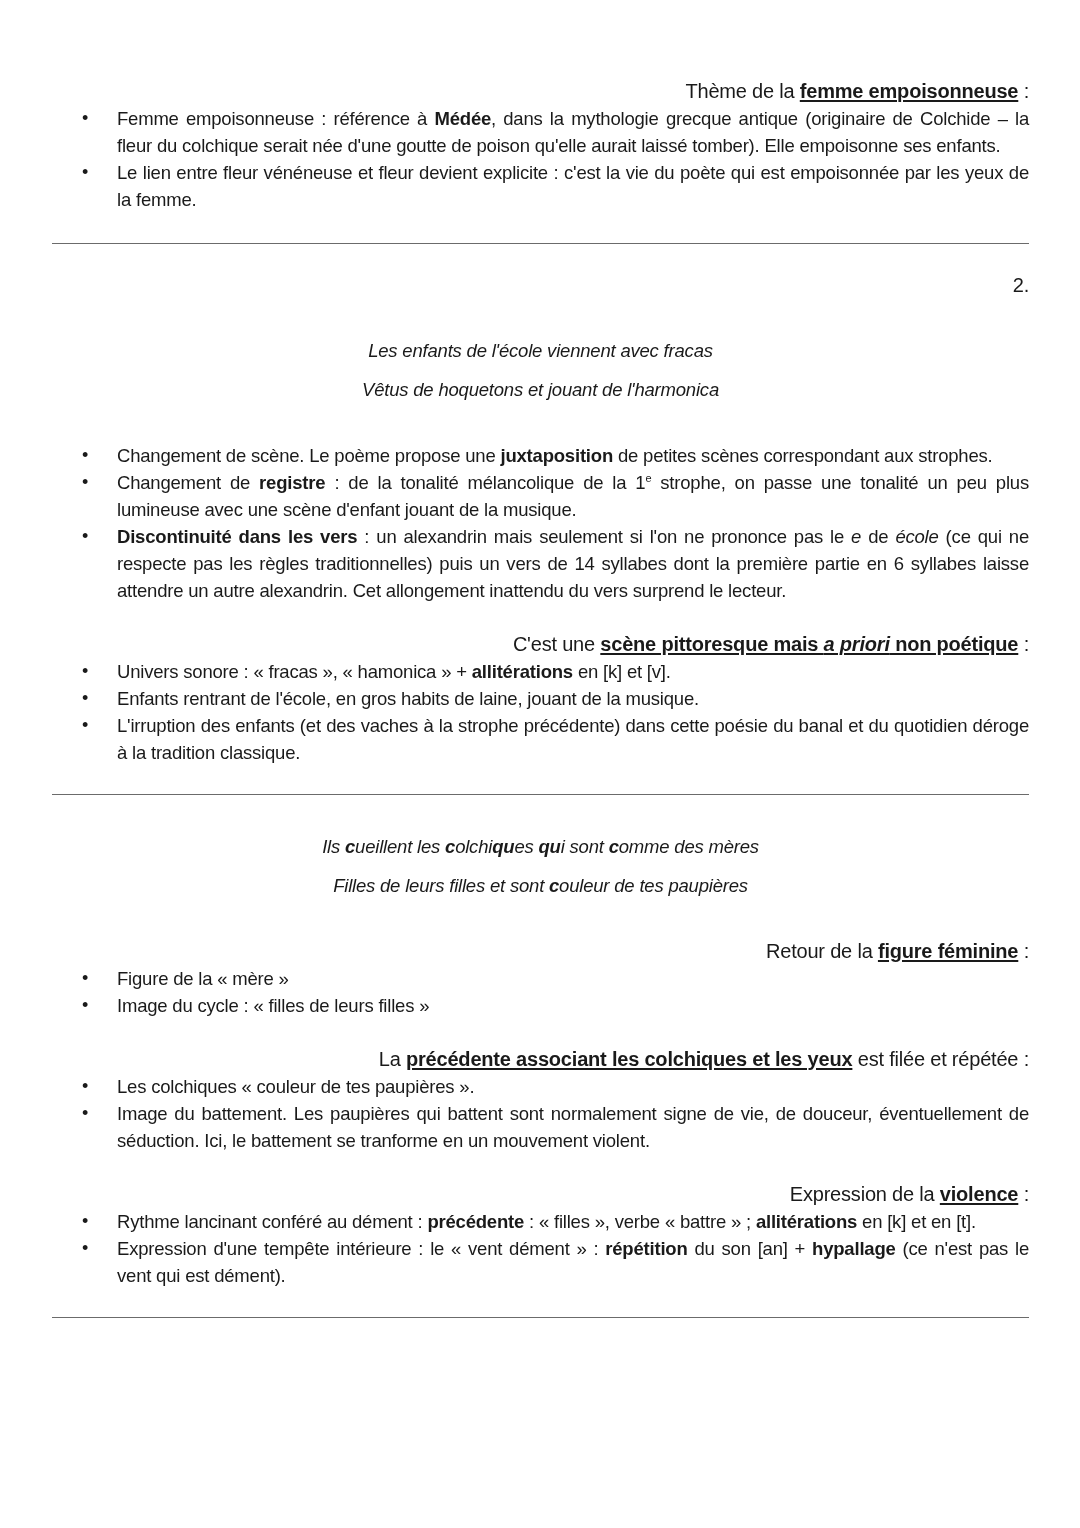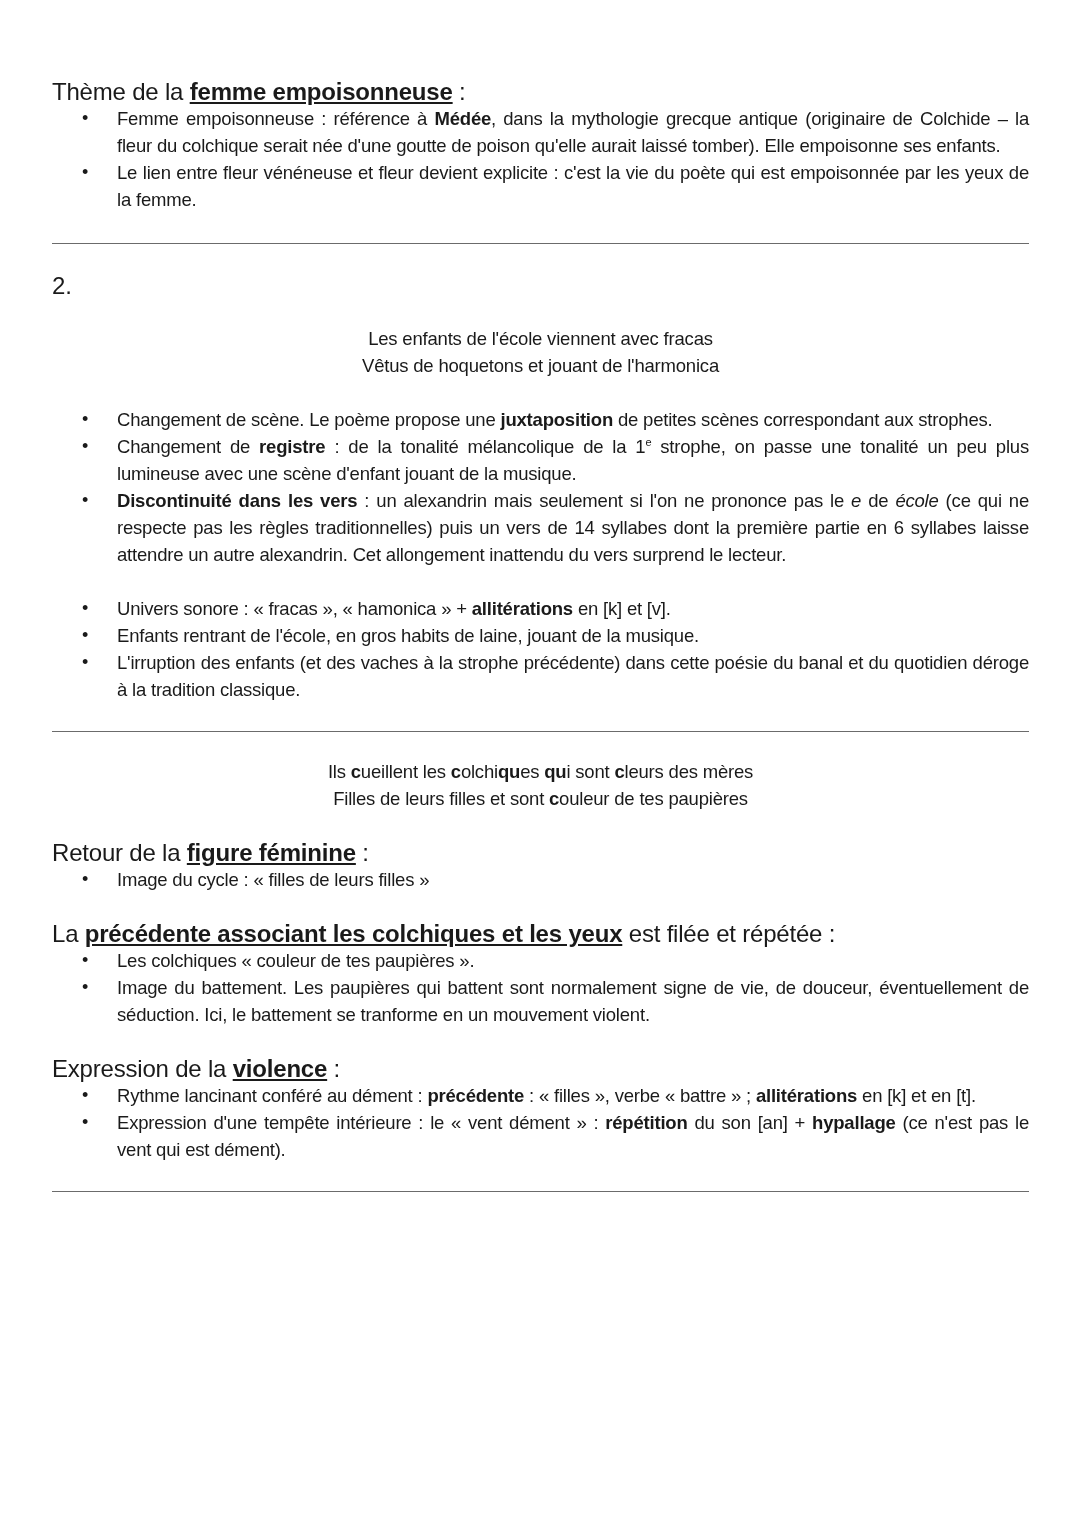--- a/index.html
+++ b/index.html
@@ -2,32 +2,32 @@
 <html><head>
   <meta charset="utf-8">
   <style>
     html, body { margin: 0; padding: 0; background: #ffffff; }
     body {
       width: 1080px; height: 1528px; position: relative; overflow: hidden;
       font-family: "Liberation Sans", "DejaVu Sans", sans-serif;
       color: #1a1a1a;
     }
     .page { position: absolute; left: 52px; top: 78px; width: 977px; }
-    .para { font-size: 24px; line-height: 27px; margin: 0; letter-spacing: -0.2px; }
+    .para { font-size: 20px; line-height: 27px; margin: 0; letter-spacing: -0.2px; text-align: right; }
     .heading { margin: 0; }
     ul.bullets { list-style: none; margin: 0; padding: 0; }
     ul.bullets li {
       position: relative; padding-left: 65px; font-size: 18.5px; line-height: 27px;
       text-align: justify; letter-spacing: -0.2px;
     }
     ul.bullets li::before {
       content: "\2022"; position: absolute; left: 30px; top: 0; font-size: 18px;
     }
     .verse {
-      text-align: center; font-size: 18.5px; line-height: 27px; margin: 0;
+      text-align: center; font-style: italic; font-size: 18.5px; line-height: 27px; margin: 12px;
       letter-spacing: -0.2px;
     }
     .rule { border: 0; border-top: 1.5px solid #6b6b6b; margin: 0; width: 977px; height: 0; }
     .b { font-weight: bold; }
     .i { font-style: italic; }
     .u { text-decoration: underline; text-underline-offset: 2px; }
     sup { font-size: 11px; line-height: 0; vertical-align: 7px; }
     .gap-s { height: 27px; }
   </style>
 </head>
@@ -56,40 +56,42 @@
     </div>
     <div class="gap-s"></div>
 
     <ul class="bullets">
       <li><span>Changement de scène. Le poème propose une </span><span class="b">juxtaposition</span><span> de petites scènes correspondant aux strophes.</span></li>
       <li><span>Changement de </span><span class="b">registre</span><span> : de la tonalité mélancolique de la 1</span><sup>e</sup><span> strophe, on passe une tonalité un peu plus lumineuse avec une scène d'enfant jouant de la musique.</span></li>
       <li><span class="b">Discontinuité dans les vers</span><span> : un alexandrin mais seulement si l'on ne prononce pas le </span><span class="i">e</span><span> de </span><span class="i">école</span><span> (ce qui ne respecte pas les règles traditionnelles) puis un vers de 14 syllabes dont la première partie en 6 syllabes laisse attendre un autre alexandrin. Cet allongement inattendu du vers surprend le lecteur.</span></li>
     </ul>
     <div class="gap-s"></div>
 
+    <p class="para heading"><span>C'est une </span><span class="b u">scène pittoresque mais </span><span class="b i u">a priori</span><span class="b u"> non poétique</span><span> :</span></p>
     <ul class="bullets">
       <li><span>Univers sonore : « fracas », « hamonica » + </span><span class="b">allitérations</span><span> en [k] et [v].</span></li>
       <li><span>Enfants rentrant de l'école, en gros habits de laine, jouant de la musique.</span></li>
       <li><span>L'irruption des enfants (et des vaches à la strophe précédente) dans cette poésie du banal et du quotidien déroge à la tradition classique.</span></li>
     </ul>
   </section>
 
   <div style="height:28px"></div>
   <hr class="rule">
   <div style="height:26px"></div>
 
   <section>
     <div>
-      <p class="verse"><span>Ils </span><span class="b">c</span><span>ueillent les </span><span class="b">c</span><span>olchi</span><span class="b">qu</span><span>es </span><span class="b">qu</span><span>i sont </span><span class="b">c</span><span>leurs des mères</span></p>
+      <p class="verse"><span>Ils </span><span class="b">c</span><span>ueillent les </span><span class="b">c</span><span>olchi</span><span class="b">qu</span><span>es </span><span class="b">qu</span><span>i sont </span><span class="b">c</span><span>omme des mères</span></p>
       <p class="verse"><span>Filles de leurs filles et sont </span><span class="b">c</span><span>ouleur de tes paupières</span></p>
     </div>
     <div class="gap-s"></div>
 
     <p class="para heading"><span>Retour de la </span><span class="b u">figure féminine</span><span> :</span></p>
     <ul class="bullets">
+      <li><span>Figure de la « mère »</span></li>
       <li><span>Image du cycle : « filles de leurs filles »</span></li>
     </ul>
     <div class="gap-s"></div>
 
     <p class="para heading"><span>La </span><span class="b u">précédente associant les colchiques et les yeux</span><span> est filée et répétée :</span></p>
     <ul class="bullets">
       <li><span>Les colchiques « couleur de tes paupières ».</span></li>
       <li><span>Image du battement. Les paupières qui battent sont normalement signe de vie, de douceur, éventuellement de séduction. Ici, le battement se tranforme en un mouvement violent.</span></li>
     </ul>
     <div class="gap-s"></div>

